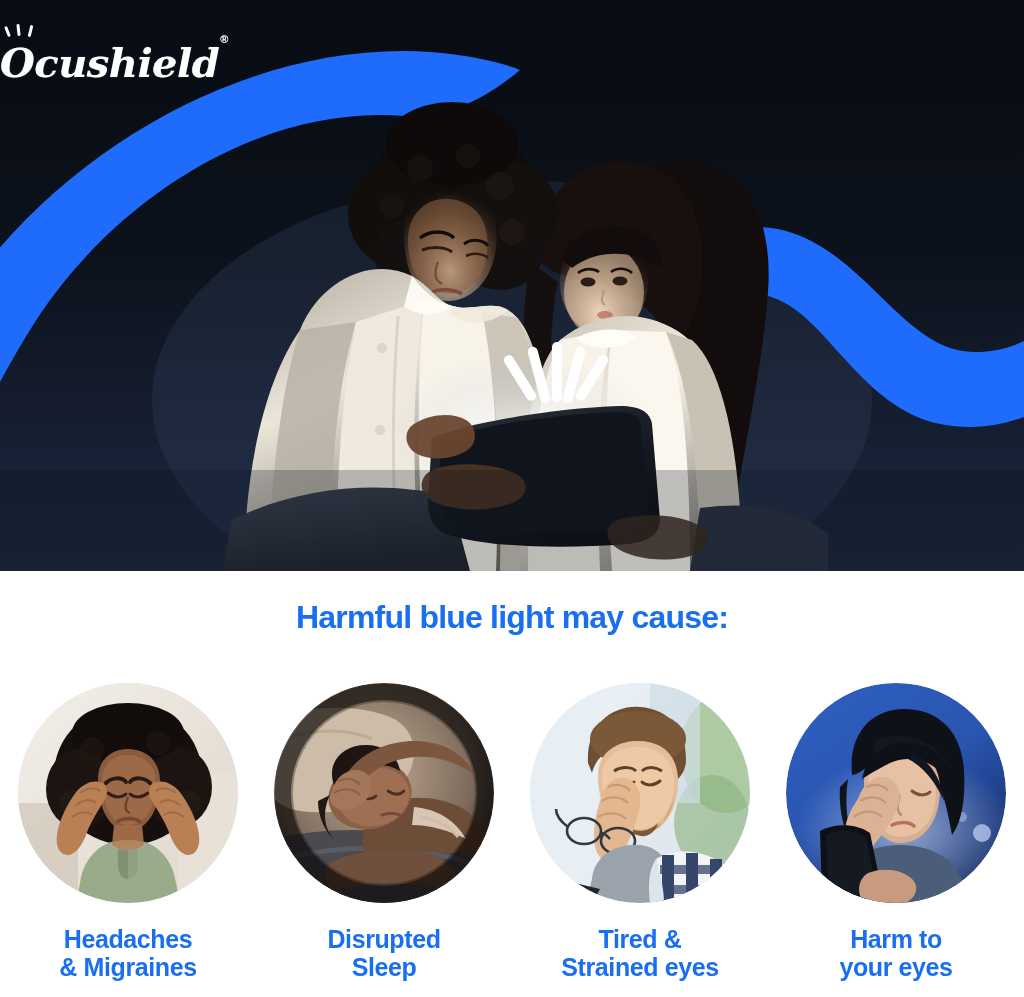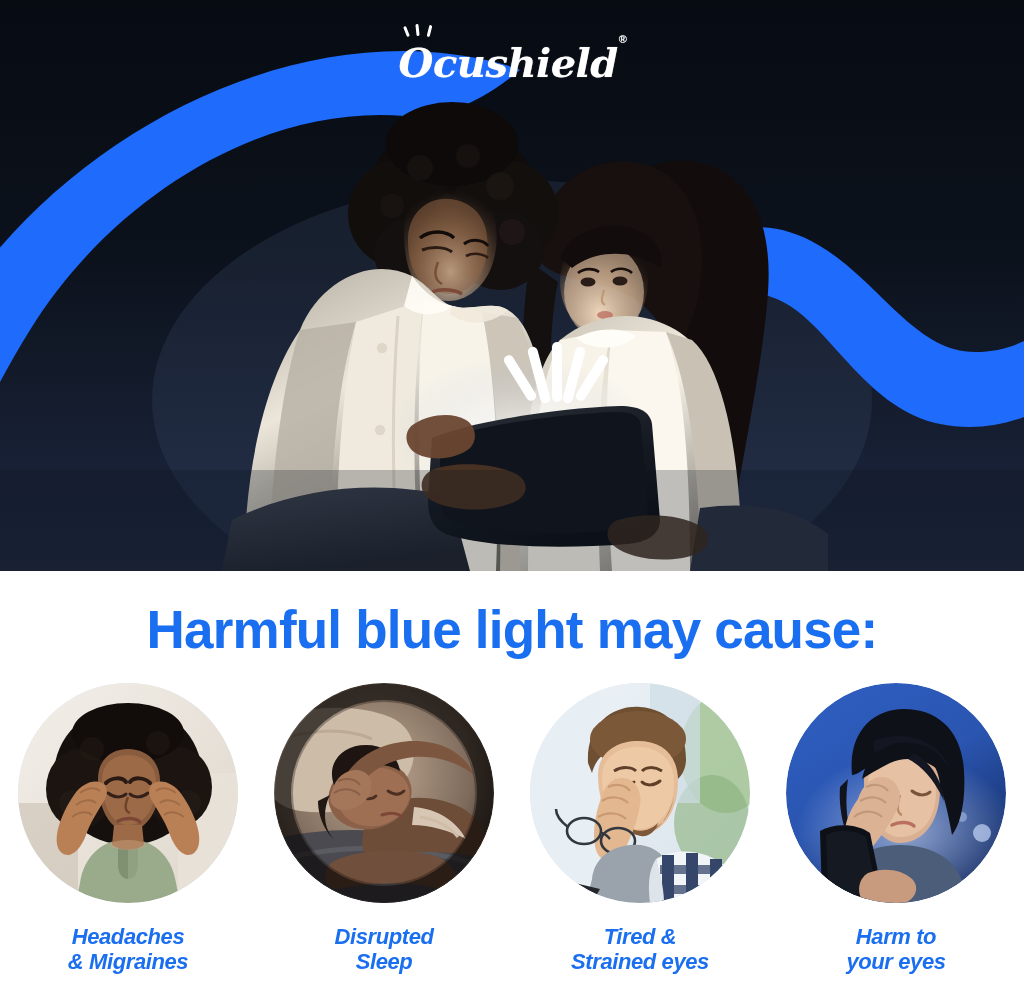--- a/index.html
+++ b/index.html
@@ -17,21 +17,21 @@
     overflow:hidden;
     background:
       radial-gradient(ellipse 420px 300px at 512px 330px, rgba(60,70,95,0.55) 0%, rgba(20,26,40,0.0) 70%),
       linear-gradient(180deg,#080c14 0%, #0b1018 40%, #141c2e 78%, #1b2338 100%);
   }
   .hero-svg { position:absolute; left:0; top:0; width:1024px; height:571px; }
 
   
   .logo-wrap {
     position:absolute; left:0; top:28px; width:1024px; height:68px;
-    display:flex; align-items:center; justify-content:center; z-index:40;
+    display:flex; align-items:center; z-index:40;
     pointer-events:none;
   }
   .logo {
     position:relative;
     color:#fff;
     font-family:"DejaVu Serif", serif;
     font-size:40px; font-weight:700; font-style:italic;
     letter-spacing:-0.5px;
     text-shadow:0 0 1px rgba(255,255,255,.5);
   }
@@ -41,39 +41,39 @@
   }
   .logo-rays { position:absolute; left:4px; top:-15px; width:40px; height:16px; }
 
   
   .lower { position:absolute; left:0; top:571px; width:1024px; height:426px; background:#fff; }
 
   .headline {
     position:absolute; left:0; top:28px; width:1024px;
     text-align:center;
     color:#1a6ef0;
-    font-size:53px; font-weight:700;
+    font-size:32px; font-weight:700;
     letter-spacing:-0.8px;
   }
 
   .cards {
     position:absolute; left:0; top:112px; width:1024px; height:310px;
     display:flex; justify-content:space-around; align-items:flex-start;
   }
   .card { width:246px; display:flex; flex-direction:column; align-items:center; }
   .circle {
     width:220px; height:220px; border-radius:50%;
     overflow:hidden; position:relative; background:#dfe6ee;
     flex:none;
   }
   .circle svg { display:block; width:220px; height:220px; }
   .card-label {
     margin-top:22px; text-align:center;
-    color:#1a6ef0; font-size:22px; font-weight:700; line-height:1.12;
-    letter-spacing:-0.4px; white-space:pre-line;font-style:italic;
+    color:#1a6ef0; font-size:25px; font-weight:700; line-height:1.12;
+    letter-spacing:-0.4px; white-space:pre-line;
   }
 </style>
 </head>
 <body>
 
 <div id="page">
 
   <div class="hero">
     <svg class="hero-svg" viewBox="0 0 1024 571" preserveAspectRatio="none">
       <defs>

